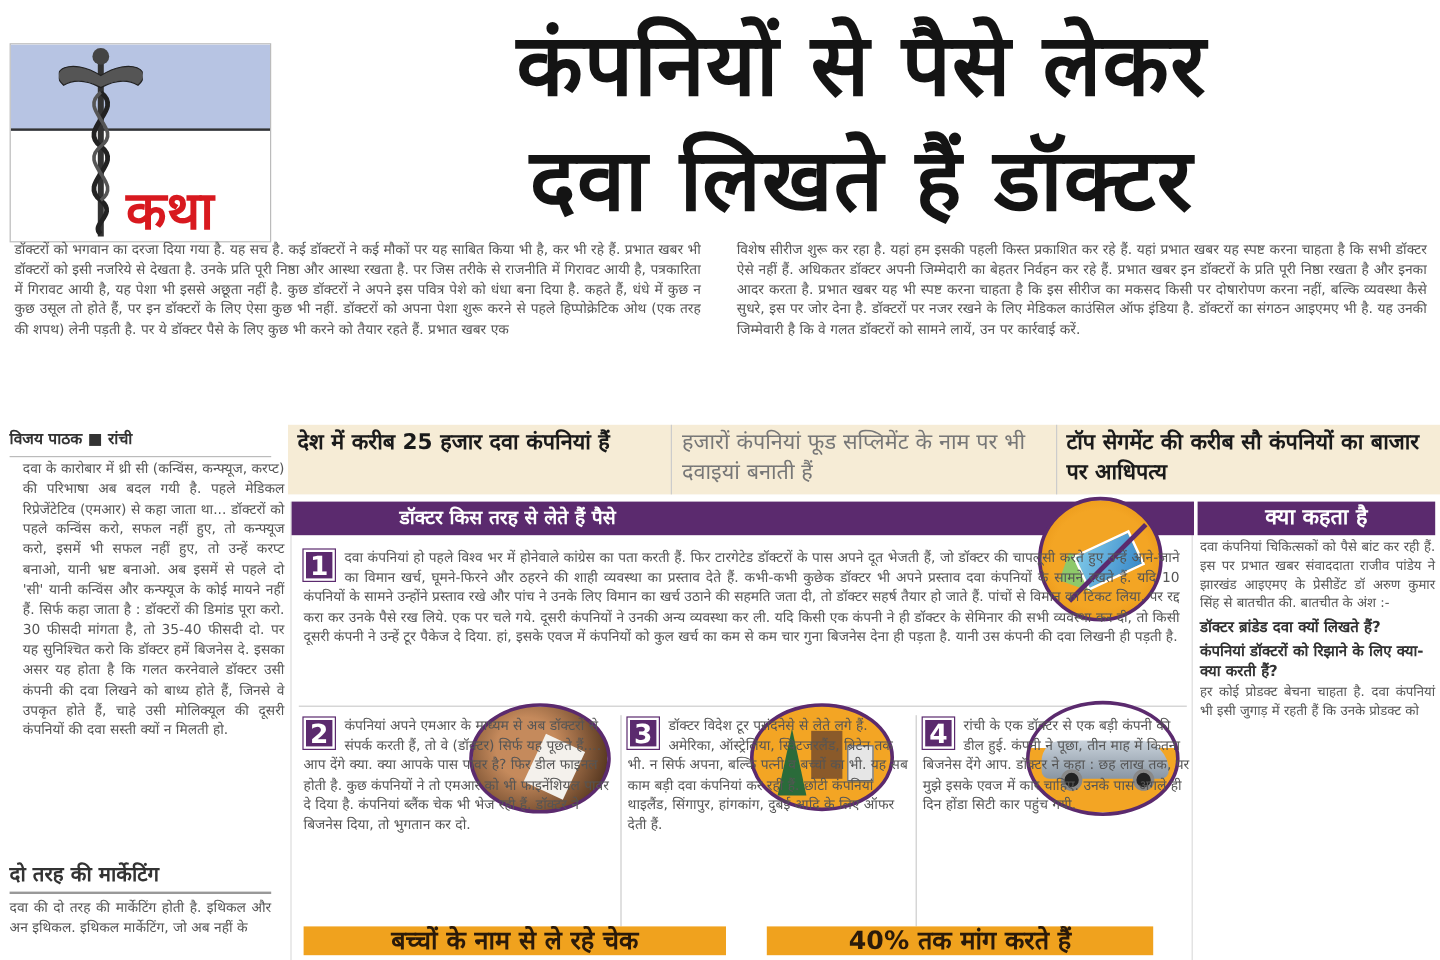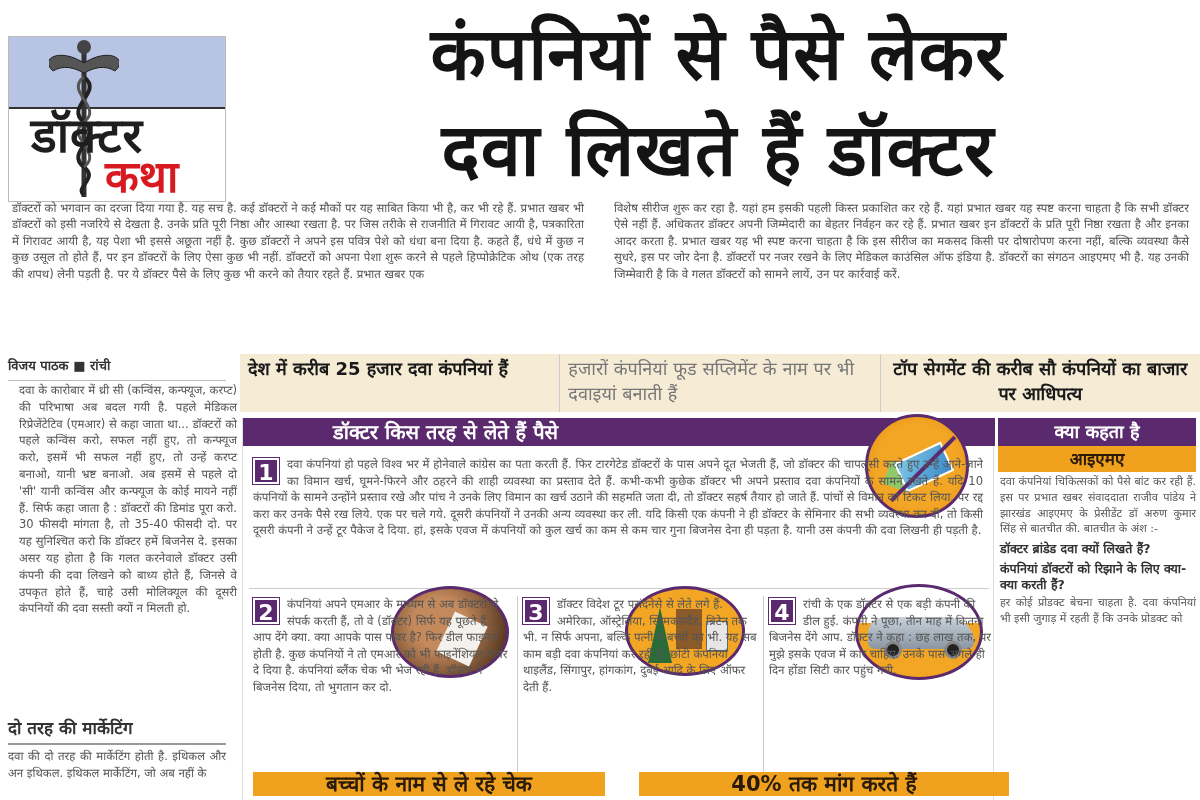--- a/index.html
+++ b/index.html
@@ -25,26 +25,26 @@
 
   
   .byline { position: absolute; left: 8px; top: 356px; width: 218px; font-size: 13px; font-weight: bold; color: #333; border-bottom: 1px solid #bbb; padding-bottom: 6px; }
   .left-col { position: absolute; left: 0; top: 382px; width: 218px; font-size: 11.5px; line-height: 16.8px; color: #555; text-align: justify; margin-left: 19px; }
   .left-sub { position: absolute; left: 8px; top: 716px; width: 218px; font-size: 17px; font-weight: bold; color: #333; border-bottom: 2px solid #999; padding-bottom: 4px; }
   .left-col2 { position: absolute; left: 8px; top: 748px; width: 218px; font-size: 11.5px; line-height: 16.8px; color: #555; text-align: justify; }
 
   
   .factbar { position: absolute; left: 240px; top: 354px; width: 960px; height: 58px; background: #f6ecd6; display: flex; }
   .fact { flex: 1; padding: 2px 8px; font-size: 18px; line-height: 25px; font-weight: bold; color: #1a1a1a; border-right: 1px solid #ccc; }
-  .fact:last-child { border-right: none; text-align: center; }
+  .fact:last-child { border-right: none; }
   .fact.light { color: #777; font-weight: normal; }
 
   
   .mainbox { position: absolute; left: 242px; top: 418px; width: 752px; height: 382px; border-left: 1px solid #ddd; border-right: 1px solid #ddd; }
-  .box-title { position: absolute; left: 0; top: 0; width: 752px; height: 28px; background: #5b2a6e; color: #fff; font-size: 20px; font-weight: bold; line-height: 28px; padding-left: 90px; }
+  .box-title { position: absolute; left: 0; top: 0; width: 752px; height: 28px; background: #5b2a6e; color: #fff; font-size: 16px; font-weight: bold; line-height: 28px; padding-left: 90px; }
   .badge-img { position: absolute; border-radius: 50%; border: 3px solid #5b2a6e; overflow: hidden; }
   .img1 { left: 622px; top: -4px; width: 104px; height: 104px; background: radial-gradient(circle at 50% 50%, #f3a524 60%, #e28d10 100%); }
   .img1 .card1 { position: absolute; left: 30px; top: 34px; width: 52px; height: 32px; background: linear-gradient(135deg, #7ec8e8, #3a89c9); transform: rotate(-25deg); border: 2px solid #fff; }
   .img1 .card2 { position: absolute; left: 18px; top: 48px; width: 28px; height: 24px; background: #8ec96a; transform: rotate(20deg); }
   .img1 .slash { position: absolute; left: 10px; top: 50px; width: 90px; height: 4px; background: #5b2a6e; transform: rotate(-45deg); }
 
   .num { display: inline-block; width: 26px; height: 26px; background: #5b2a6e; color: #fff; font-weight: bold; font-size: 22px; line-height: 26px; text-align: center; border: 2px solid #fff; box-shadow: 0 0 0 1px #5b2a6e; }
 
   .step1 { position: absolute; left: 10px; top: 38px; width: 730px; font-size: 11.5px; line-height: 16.6px; color: #555; text-align: justify; }
   .step1 .num { float: left; margin: 2px 8px 0 0; }
@@ -63,42 +63,41 @@
   .img3 .bag { position: absolute; left: 78px; top: 32px; width: 22px; height: 30px; background: #e6e6e6; border: 1px solid #666; }
   .img4 { left: 612px; top: 166px; width: 128px; height: 96px; background: linear-gradient(180deg, #fff 0 40%, #f3a524 40% 100%); }
   .img4 .car { position: absolute; left: 10px; top: 30px; width: 106px; height: 32px; background: linear-gradient(180deg, #c9d2db, #8996a3); border-radius: 20px 30px 8px 8px; }
   .img4 .wheel { position: absolute; top: 54px; width: 18px; height: 18px; background: #222; border-radius: 50%; border: 3px solid #888; }
   .img4 .w1 { left: 26px; } .img4 .w2 { left: 86px; }
 
   .vdiv { position: absolute; top: 178px; width: 0; height: 176px; border-left: 1px solid #ccc; }
 
   .ora-bar { position: absolute; top: 354px; height: 24px; background: #f0a21e; color: #2a1a0a; font-weight: bold; font-size: 21px; line-height: 24px; text-align: center; }
   .ora1 { left: 10px; width: 352px; }
-  .ora2 { left: 396px; width: 370px; }
+  .ora2 { left: 396px; width: 322px; }
 
   
   .side { position: absolute; left: 998px; top: 418px; width: 200px; height: 429px; }
   .side-title1 { width: 198px; height: 28px; background: #5b2a6e; color: #fff; font-size: 18px; font-weight: bold; text-align: center; line-height: 28px; }
   .side-title2 { width: 198px; height: 26px; background: #f0a21e; color: #2a1a0a; font-size: 17px; font-weight: bold; text-align: center; line-height: 26px; }
   .side-text { font-size: 11px; line-height: 15.8px; color: #555; text-align: justify; padding: 2px 2px 0 2px; }
   .side-q { font-size: 12.5px; line-height: 16px; font-weight: bold; color: #333; padding: 4px 2px 0 2px; }
 </style>
 </head>
 <body>
 
 <div class="logo">
   <div class="logo-top"></div>
   <svg class="logo-caduceus" viewBox="0 0 70 166">
     <path d="M35 8 L35 160" stroke="#333" stroke-width="5"></path>
     <circle cx="35" cy="10" r="7" fill="#444"></circle>
     <path d="M35 26 C10 10, -10 22, 4 34 C14 28, 24 30, 35 36 C46 30, 56 28, 66 34 C80 22, 60 10, 35 26 Z" fill="#555" stroke="#222" stroke-width="1"></path>
     <path d="M35 40 C55 55, 15 70, 35 85 C55 100, 15 115, 35 130 C50 142, 25 150, 35 158" stroke="#222" stroke-width="4" fill="none"></path>
     <path d="M35 40 C15 55, 55 70, 35 85 C15 100, 55 115, 35 130" stroke="#555" stroke-width="3" fill="none"></path>
   </svg>
-  <div class="logo-word1">डॉक्टर</div>
   <div class="logo-word2">कथा</div>
 </div>
 
 <div class="headline">
   <div class="l1">कंपनियों से पैसे लेकर</div>
   <div class="l2">दवा लिखते हैं डॉक्टर</div>
 </div>
 
 <div class="intro intro-left">डॉक्टरों को भगवान का दरजा दिया गया है. यह सच है. कई डॉक्टरों ने कई मौकों पर यह साबित किया भी है, कर भी रहे हैं. प्रभात खबर भी डॉक्टरों को इसी नजरिये से देखता है. उनके प्रति पूरी निष्ठा और आस्था रखता है. पर जिस तरीके से राजनीति में गिरावट आयी है, पत्रकारिता में गिरावट आयी है, यह पेशा भी इससे अछूता नहीं है. कुछ डॉक्टरों ने अपने इस पवित्र पेशे को धंधा बना दिया है. कहते हैं, धंधे में कुछ न कुछ उसूल तो होते हैं, पर इन डॉक्टरों के लिए ऐसा कुछ भी नहीं. डॉक्टरों को अपना पेशा शुरू करने से पहले हिप्पोक्रेटिक ओथ (एक तरह की शपथ) लेनी पड़ती है. पर ये डॉक्टर पैसे के लिए कुछ भी करने को तैयार रहते हैं. प्रभात खबर एक</div>
 <div class="intro intro-right">विशेष सीरीज शुरू कर रहा है. यहां हम इसकी पहली किस्त प्रकाशित कर रहे हैं. यहां प्रभात खबर यह स्पष्ट करना चाहता है कि सभी डॉक्टर ऐसे नहीं हैं. अधिकतर डॉक्टर अपनी जिम्मेदारी का बेहतर निर्वहन कर रहे हैं. प्रभात खबर इन डॉक्टरों के प्रति पूरी निष्ठा रखता है और इनका आदर करता है. प्रभात खबर यह भी स्पष्ट करना चाहता है कि इस सीरीज का मकसद किसी पर दोषारोपण करना नहीं, बल्कि व्यवस्था कैसे सुधरे, इस पर जोर देना है. डॉक्टरों पर नजर रखने के लिए मेडिकल काउंसिल ऑफ इंडिया है. डॉक्टरों का संगठन आइएमए भी है. यह उनकी जिम्मेवारी है कि वे गलत डॉक्टरों को सामने लायें, उन पर कार्रवाई करें.</div>
@@ -146,32 +145,31 @@
       <div class="wheel w2"></div>
     </div>
 
   <div class="step step2">
     <span class="num">2</span>
     <span>कंपनियां अपने एमआर के माध्यम से अब डॉक्टरों से संपर्क करती हैं, तो वे (डॉक्टर) सिर्फ यह पूछते हैं.... आप देंगे क्या. क्या आपके पास पावर है? फिर डील फाइनल होती है. कुछ कंपनियों ने तो एमआर को भी फाइनेंशियल पावर दे दिया है. कंपनियां ब्लैंक चेक भी भेज रही हैं. डॉक्टर ने बिजनेस दिया, तो भुगतान कर दो.</span>
   </div>
   <div class="vdiv" style="left:274px"></div>
   <div class="step step3">
     <span class="num">3</span>
-    <span>डॉक्टर विदेश टूर पसंदनेसे से लेते लगे हैं. अमेरिका, ऑस्ट्रेलिया, स्विमकसदैंड, ब्रिटेन तक भी. न सिर्फ अपना, बल्कि पत्नी व बच्चों का भी. यह सब काम बड़ी दवा कंपनियां कर रही हैं. छोटी कंपनियां थाइलैंड, सिंगापुर, हांगकांग, दुबई आदि के लिए ऑफर देती हैं.</span>
+    <span>डॉक्टर विदेश टूर पसंदनेसे से लेते लगे हैं. अमेरिका, ऑस्ट्रेलिया, स्विटजरलैंड, ब्रिटेन तक भी. न सिर्फ अपना, बल्कि पत्नी व बच्चों का भी. यह सब काम बड़ी दवा कंपनियां कर रही हैं. छोटी कंपनियां थाइलैंड, सिंगापुर, हांगकांग, दुबई आदि के लिए ऑफर देती हैं.</span>
   </div>
   <div class="vdiv" style="left:520px"></div>
   <div class="step step4">
     <span class="num">4</span>
     <span>रांची के एक डॉक्टर से एक बड़ी कंपनी की डील हुई. कंपनी ने पूछा, तीन माह में कितना बिजनेस देंगे आप. डॉक्टर ने कहा : छह लाख तक, पर मुझे इसके एवज में कार चाहिए. उनके पास अगले ही दिन होंडा सिटी कार पहुंच गयी.</span>
   </div>
 
   <div class="ora-bar ora1">बच्चों के नाम से ले रहे चेक</div>
   <div class="ora-bar ora2">40% तक मांग करते हैं</div>
 </div>
 
 <div class="side">
   <div class="side-title1">क्या कहता है</div>
-  <div class="side-title2">आइएमए</div>
   <div class="side-text">दवा कंपनियां चिकित्सकों को पैसे बांट कर रही हैं. इस पर प्रभात खबर संवाददाता राजीव पांडेय ने झारखंड आइएमए के प्रेसीडेंट डॉ अरुण कुमार सिंह से बातचीत की. बातचीत के अंश :-</div>
   <div class="side-q">डॉक्टर ब्रांडेड दवा क्यों लिखते हैं?</div>
   <div class="side-q">कंपनियां डॉक्टरों को रिझाने के लिए क्या-क्या करती हैं?</div>
   <div class="side-text">हर कोई प्रोडक्ट बेचना चाहता है. दवा कंपनियां भी इसी जुगाड़ में रहती हैं कि उनके प्रोडक्ट को</div>
 </div>
 
 </body></html>

